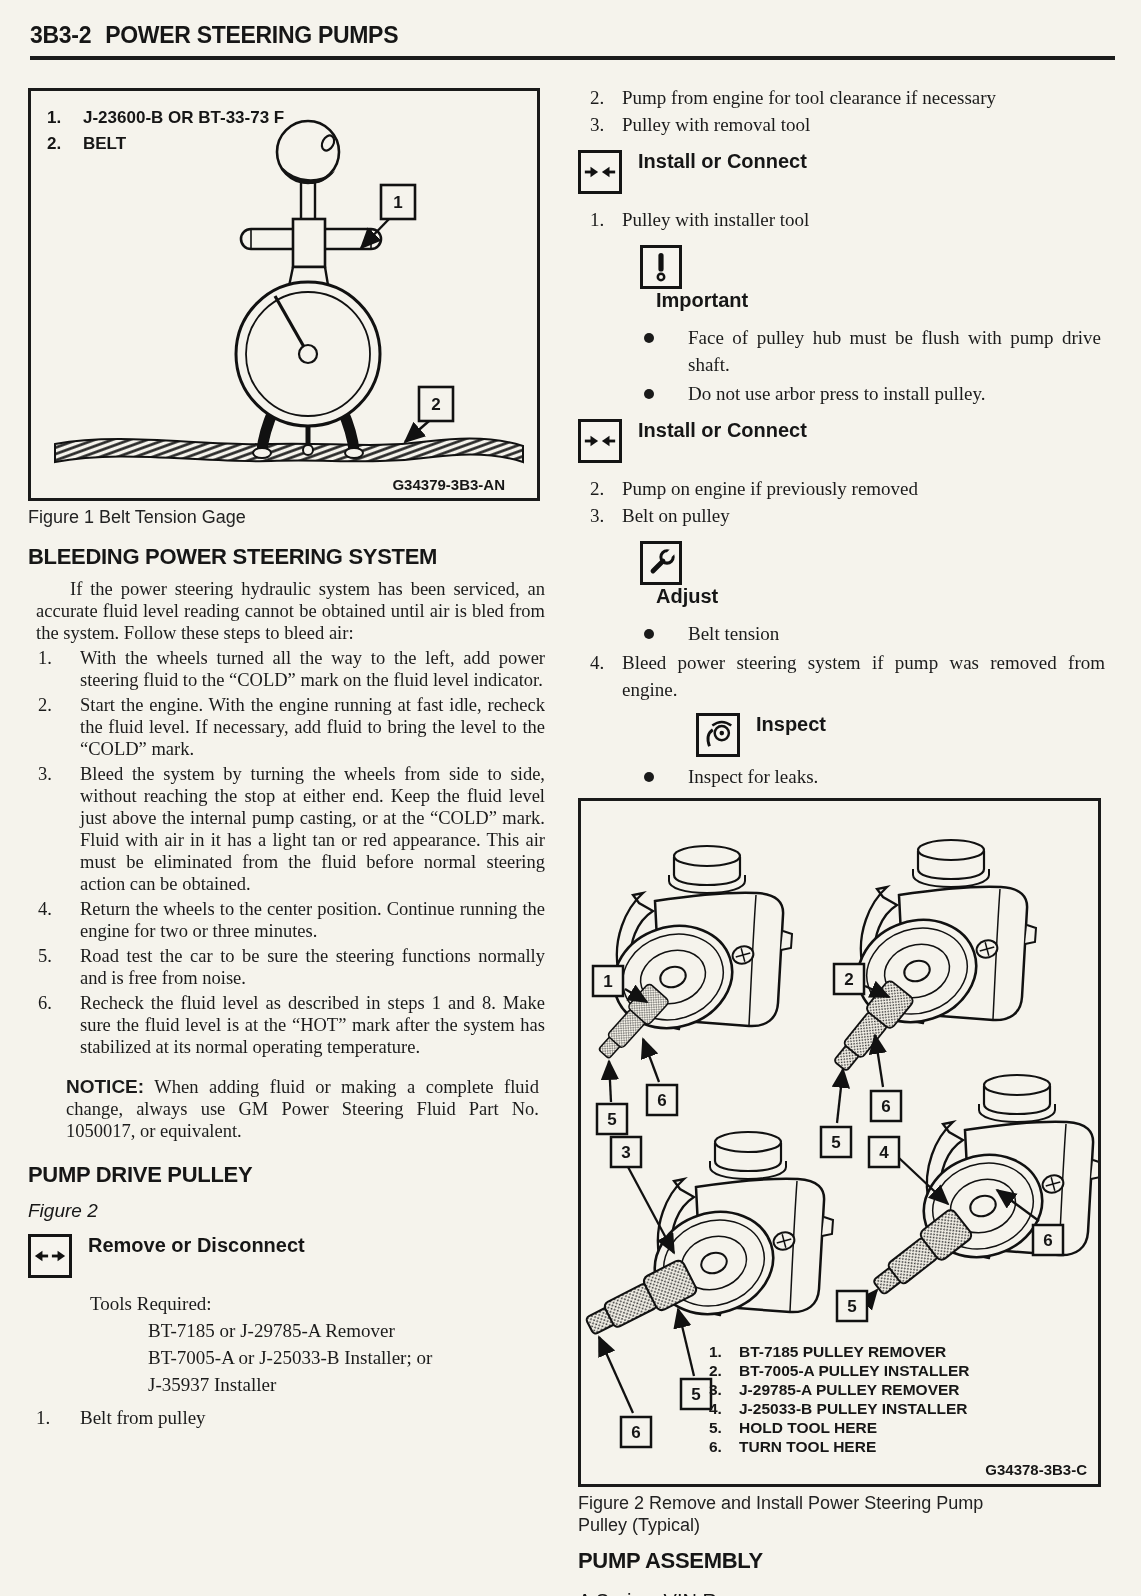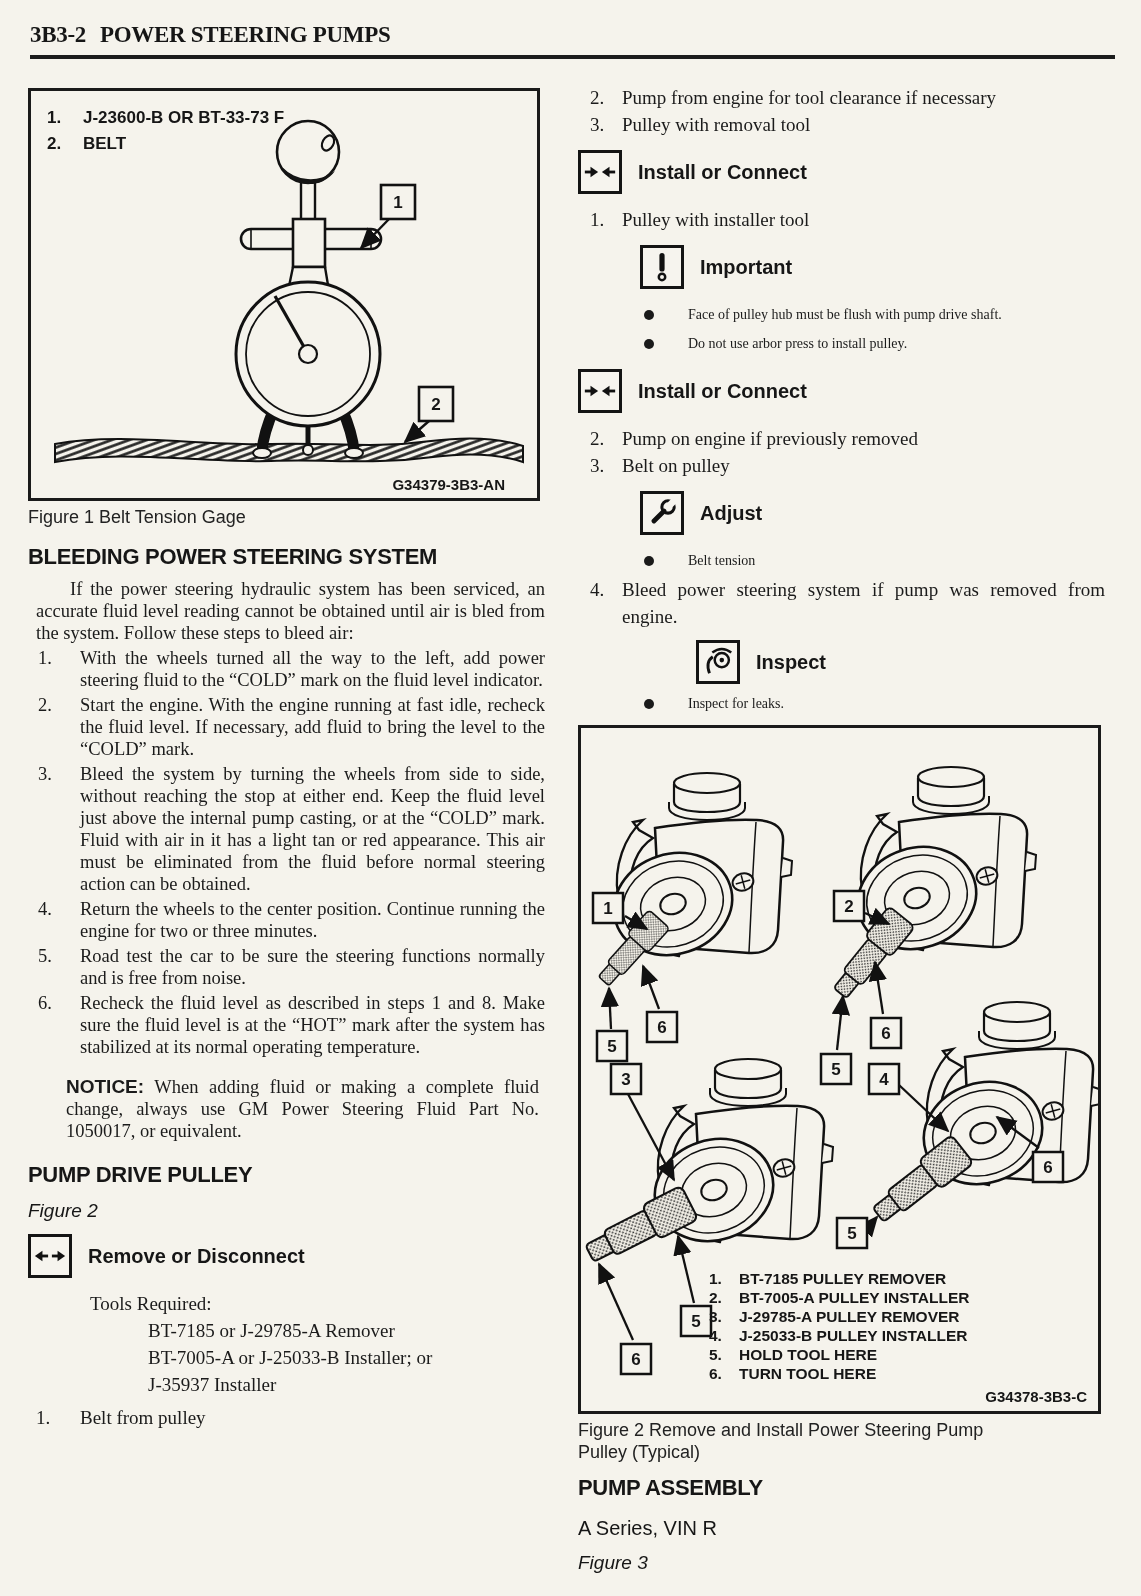--- a/index.html
+++ b/index.html
@@ -3,21 +3,21 @@
 <meta charset="utf-8">
 <style>
   html,body{margin:0;padding:0;}
   body{
     width:1141px;height:1596px;position:relative;overflow:hidden;
     background:#f5f3ec;color:#1b1b1b;
     font-family:"Liberation Serif","DejaVu Serif",serif;
   }
   .hdr{position:absolute;left:30px;top:22px;width:1085px;}
   .hdr h1{
-    margin:0;font-family:Liberation Serif, serif;
+    margin:0;font-family:Liberation Sans, sans-serif;
     font-weight:bold;font-size:23px;letter-spacing:-0.3px;color:#161616;
   }
   .hdr h1 .sec{margin-right:14px;}
   .hdr .rule{height:4px;background:#1c1c1c;margin-top:7px;}
 
   .colL{position:absolute;left:28px;top:88px;width:517px;}
   .colR{position:absolute;left:578px;top:84px;width:527px;}
 
   .figbox{border:3px solid #1a1a1a;background:#f5f3ec;}
   .figcap{
@@ -46,33 +46,33 @@
   .lstep .n{flex:0 0 52px;padding-left:10px;box-sizing:border-box;}
   .lstep .t{flex:1;text-align:justify;}
 
   .rstep{display:flex;font-size:19px;line-height:27px;}
   .rstep .n{flex:0 0 44px;padding-left:12px;box-sizing:border-box;}
   .rstep .t{flex:1;text-align:justify;}
 
   .notice{font-size:18.5px;line-height:22px;text-align:justify;margin:18px 6px 0 38px;}
   .notice b{font-family:"Liberation Sans","DejaVu Sans",sans-serif;font-size:19px;}
 
-  .icorow{display:flex;align-items:center;margin:12px 0;}
+  .icorow{display:flex;align-items:flex-start;margin:12px 0;}
   .symbox{
     flex:0 0 44px;height:44px;border:3px solid #141414;box-sizing:border-box;
     display:flex;align-items:center;justify-content:center;background:#f6f4ee;
   }
   .symlab{
     font-family:"Liberation Sans","DejaVu Sans",sans-serif;
     font-weight:bold;font-size:20px;margin-left:16px;color:#161616;
   }
-  .ind1{margin-left:62px;}
+  .ind1{margin-left:62px;flex-direction:column;}
   .ind2{margin-left:100px;}
 
-  .bul{display:flex;margin:2px 4px 2px 66px;font-size:14px;line-height:27px;}
+  .bul{display:flex;margin:2px 4px 2px 66px;font-size:19px;line-height:27px;}
   .bul .dot{flex:0 0 10px;height:10px;border-radius:50%;background:#1a1a1a;margin:9px 34px 0 0;}
   .bul .t{flex:1;text-align:justify;}
 
   .tools{margin:4px 0 0 62px;font-size:19px;line-height:27px;}
   .tools .tline{margin-left:58px;}
 
   svg text{fill:#161616;}
   .svglab{font-family:"Liberation Sans","DejaVu Sans",sans-serif;font-weight:bold;font-size:17px;}
   .svgleg{font-family:"Liberation Sans","DejaVu Sans",sans-serif;font-weight:bold;font-size:15.5px;}
   .svgcode{font-family:"Liberation Sans","DejaVu Sans",sans-serif;font-weight:bold;font-size:15px;}

